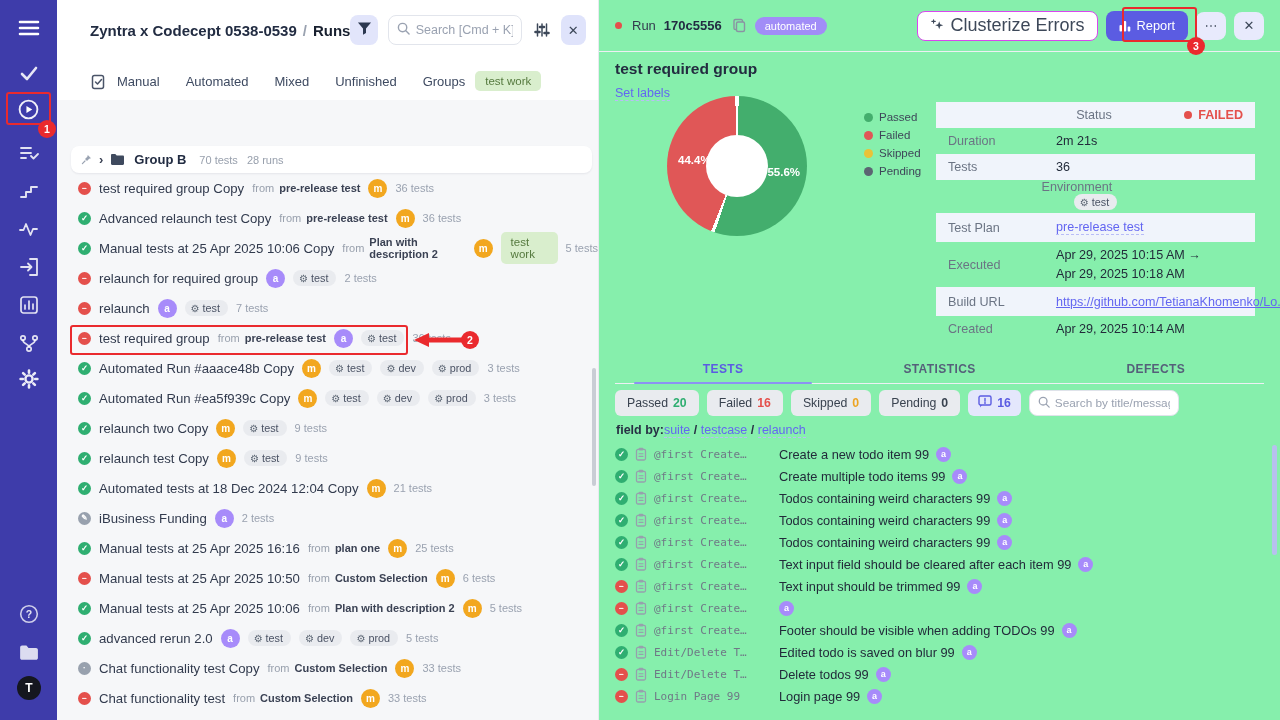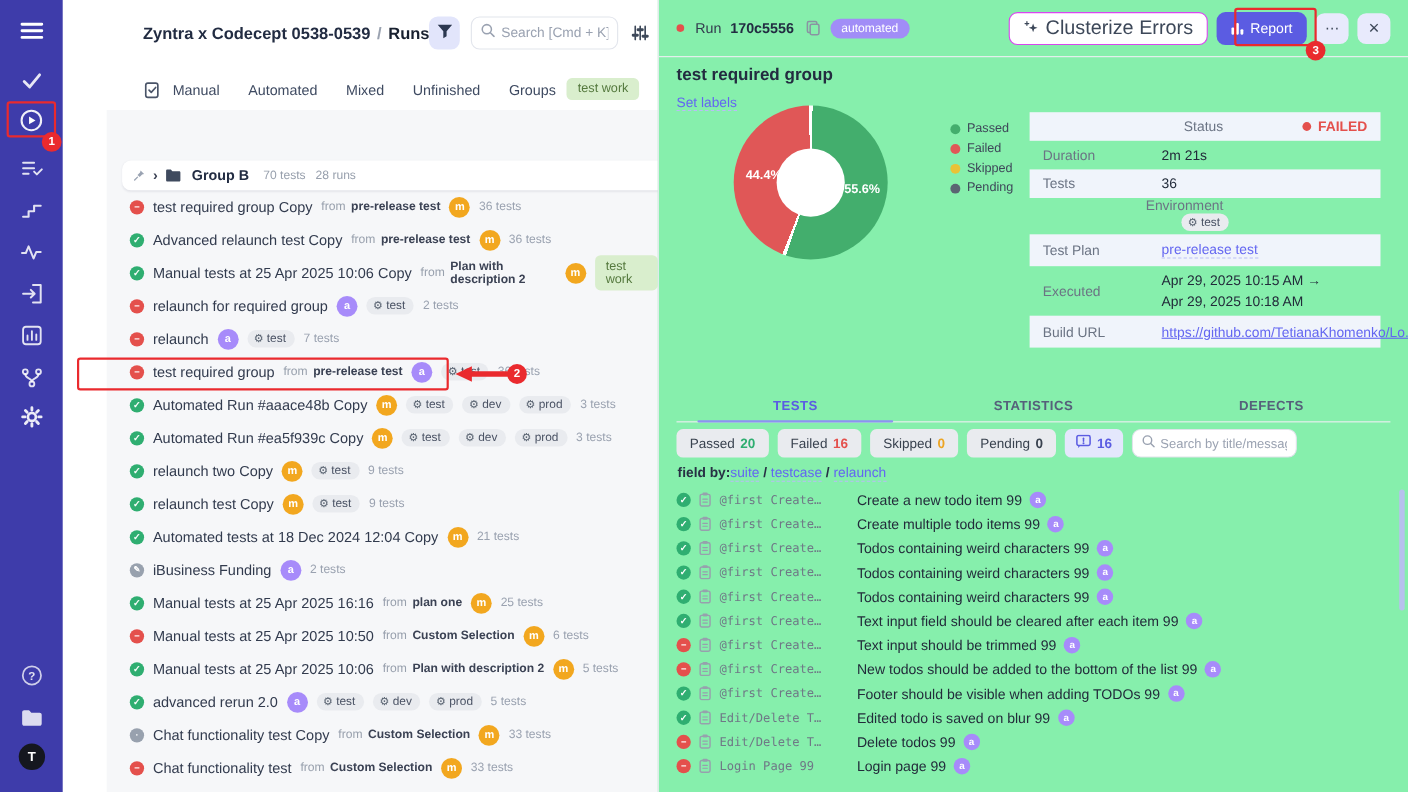--- a/index.html
+++ b/index.html
@@ -6,21 +6,21 @@
   html,body { width:1280px; height:720px; overflow:hidden; }
   body { font-family:"Liberation Sans", sans-serif; background:#fff; position:relative; color:#2b3446; }
 
   
   .sidebar { position:absolute; left:0; top:0; width:57px; height:720px; background:#3e3caa; z-index:5; }
   .sb-icon { position:absolute; left:0; width:57px; height:26px; display:flex; align-items:center; justify-content:center; cursor:pointer; }
   .sb-avatar { position:absolute; left:17px; width:24px; height:24px; border-radius:50%; background:#15171f; color:#fff;
                display:flex; align-items:center; justify-content:center; font-size:12px; font-weight:bold; cursor:pointer; }
 
   
-  .left-panel { position:absolute; left:57px; top:0; width:541px; height:700px; background:#fff;margin-left:40px; }
+  .left-panel { position:absolute; left:57px; top:0; width:541px; height:700px; background:#fff; }
   .lp-header { position:absolute; left:0; top:12px; width:100%; padding:0 12px 0 33px; display:flex; align-items:center; height:36px; }
   .lp-title { font-size:15px; font-weight:bold; color:#222c42; white-space:nowrap; }
   .lp-sep { margin:0 6px; color:#9aa2b0; font-size:15px; font-weight:bold; }
   .lp-section { font-size:15px; font-weight:bold; color:#18202f; }
   .btn-funnel { margin-left:auto; width:32px; height:30px; border:none; border-radius:8px; background:#e2e5fb; display:flex; align-items:center; justify-content:center; cursor:pointer; }
   .search-box { margin-left:10px; width:155px; height:30px; border:1px solid #e2e5ec; border-radius:8px; background:#fff; display:flex; align-items:center; padding:0 8px; }
   .search-box input { border:none; outline:none; width:100%; font-size:12.5px; color:#3c4555; font-family:"Liberation Sans",sans-serif; margin-left:6px; }
   .search-box input::placeholder { color:#9aa2b1; }
   .sliders-btn { margin-left:10px; width:24px; height:24px; display:flex; align-items:center; justify-content:center; cursor:pointer; }
   .btn-close-lp { margin-left:8px; width:30px; height:30px; border:none; border-radius:8px; background:#dfe3fb; color:#3d4859; font-size:13px; cursor:pointer; }
@@ -544,20 +544,24 @@
       <div class="info-row" style="min-height: 45px;">
         <span class="info-label">Executed</span>
         <span class="info-val two-line">
           <div>Apr 29, 2025 10:15 AM →</div>
           <div>Apr 29, 2025 10:18 AM</div>
         </span>
       </div>
       <div class="info-row alt" style="min-height: 29px;">
         <span class="info-label">Build URL</span>
         <span class="info-val link link-solid">https://github.com/TetianaKhomenko/Lo...</span>
+      </div>
+      <div class="info-row" style="min-height: 26px;">
+        <span class="info-label">Created</span>
+        <span class="info-val">Apr 29, 2025 10:14 AM</span>
       </div>
     </div>
 
   <div class="rp-tabs" id="rp-tabs">
       <div class="rp-tab active">TESTS</div>
       <div class="rp-tab">STATISTICS</div>
       <div class="rp-tab">DEFECTS</div>
     </div>
 
   <div class="filters-row" id="filters-row">
@@ -693,21 +697,20 @@
       <div class="test-row">
         <span class="st st-failed">−</span>
         <span style="display: flex;">
           <svg width="12" height="14" viewBox="0 0 12 14" fill="none">
             <rect x="1.5" y="2.4" width="9" height="10.6" rx="1.5" stroke="#97a0ad" stroke-width="1.3"></rect>
             <rect x="3.6" y="0.8" width="4.8" height="2.6" rx="1" fill="#97a0ad"></rect>
             <path d="M4 6.8h4M4 9.4h4" stroke="#97a0ad" stroke-width="1.1" stroke-linecap="round"></path>
           </svg>
         </span>
         <span class="suite-name">@first Create…</span>
-        <span class="test-title">New todos should be added to the bottom of the list 99</span>
         <span class="mini-a">a</span>
       </div>
       <div class="test-row">
         <span class="st st-passed">✓</span>
         <span style="display: flex;">
           <svg width="12" height="14" viewBox="0 0 12 14" fill="none">
             <rect x="1.5" y="2.4" width="9" height="10.6" rx="1.5" stroke="#97a0ad" stroke-width="1.3"></rect>
             <rect x="3.6" y="0.8" width="4.8" height="2.6" rx="1" fill="#97a0ad"></rect>
             <path d="M4 6.8h4M4 9.4h4" stroke="#97a0ad" stroke-width="1.1" stroke-linecap="round"></path>
           </svg>

